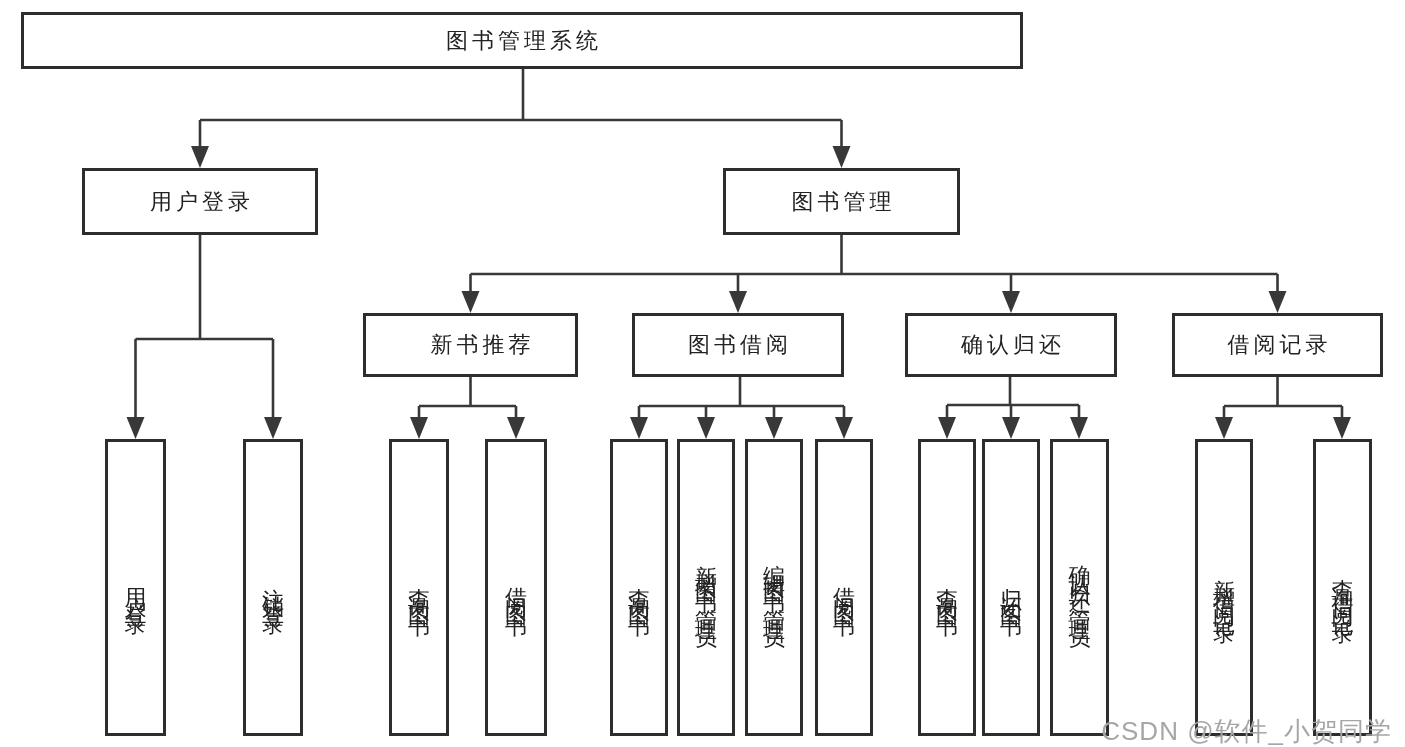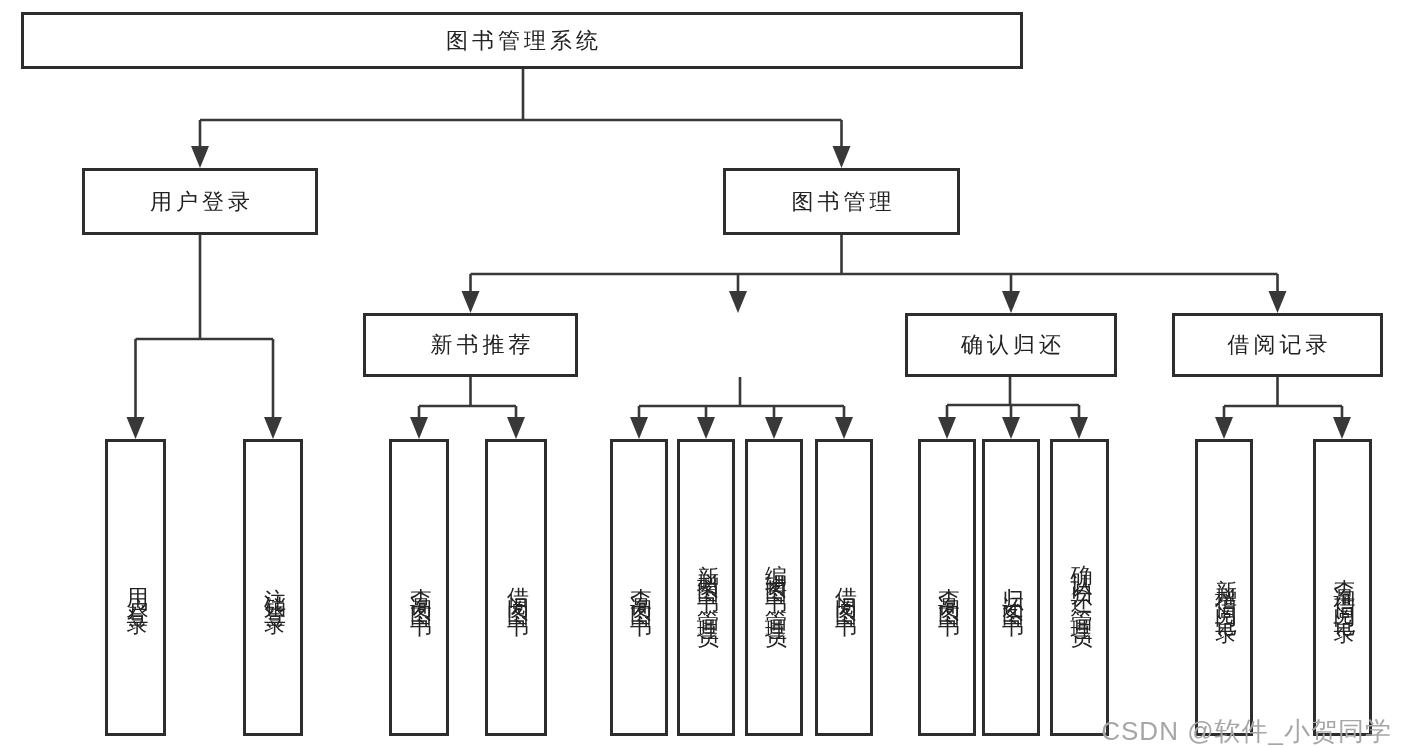--- a/index.html
+++ b/index.html
@@ -19,21 +19,20 @@
   }
   .node {
     position: absolute;
     box-sizing: border-box;
     background: #ffffff;
     border: 3px solid #2d2d2d;
     display: flex;
     align-items: center;
     justify-content: center;
     z-index: 2;
-    font-family: Liberation Mono, monospace;
   }
   .hlabel {
     font-size: 22px;
     letter-spacing: 4px;
     color: #222222;
     white-space: nowrap;
     text-indent: 4px; 
   }
   .vlabel {
     writing-mode: vertical-rl;
@@ -120,20 +119,23 @@
   <div class="node" style="left:82px; top:168px; width:236px; height:67px;">
     <span class="hlabel">用户登录</span>
   </div>
   <div class="node" style="left:723px; top:168px; width:237px; height:67px;">
     <span class="hlabel">图书管理</span>
   </div>
 
   <div class="node" style="left:363px; top:313px; width:215px; height:64px;padding-left:20px;">
     <span class="hlabel">新书推荐</span>
   </div>
+  <div class="node" style="left:632px; top:313px; width:212px; height:64px;">
+    <span class="hlabel">图书借阅</span>
+  </div>
   <div class="node" style="left:905px; top:313px; width:212px; height:64px;">
     <span class="hlabel">确认归还</span>
   </div>
   <div class="node" style="left:1172px; top:313px; width:211px; height:64px;">
     <span class="hlabel">借阅记录</span>
   </div>
 
   <div class="node" style="left:105px; top:439px; width:61px; height:297px;">
     <span class="vlabel">用户登录</span>
   </div>

